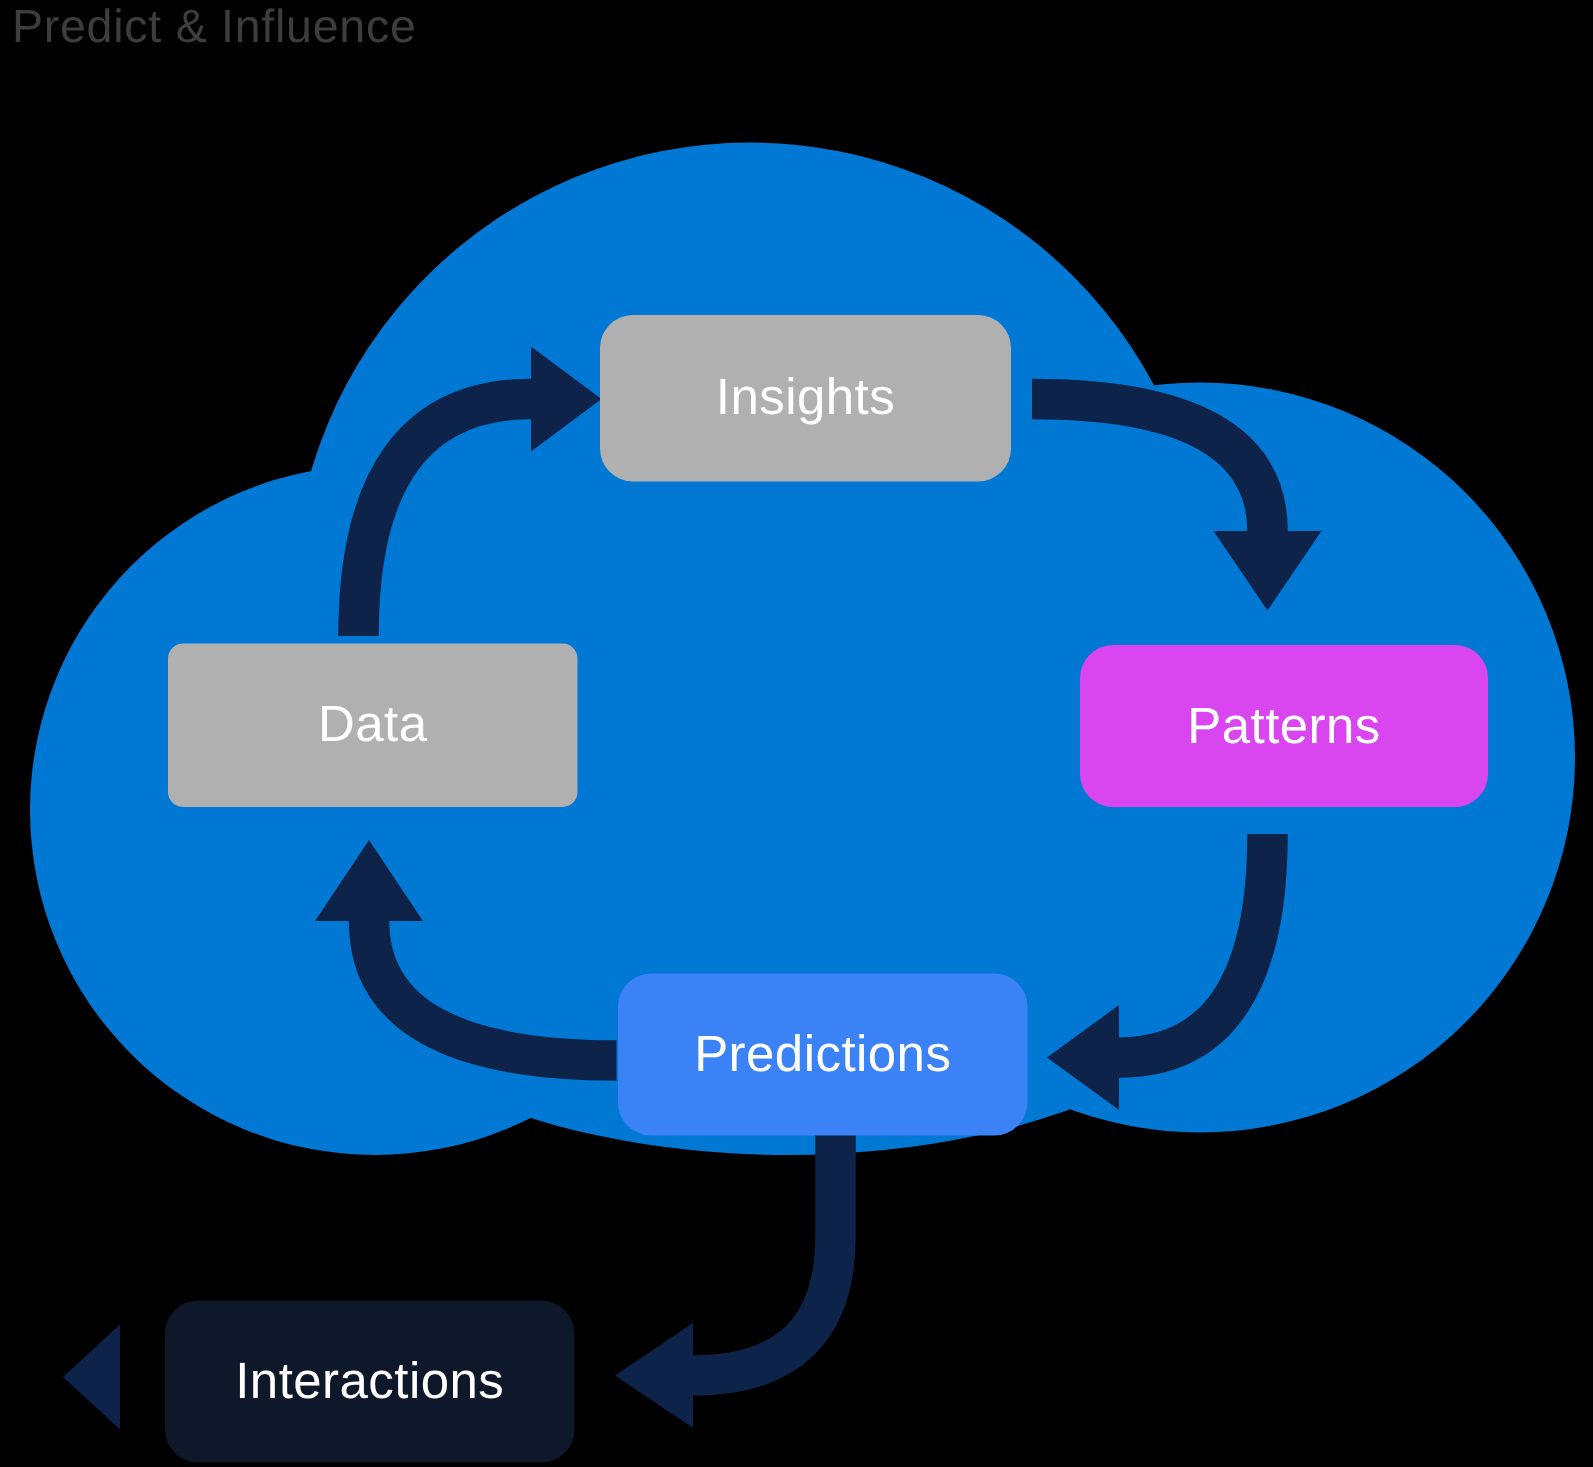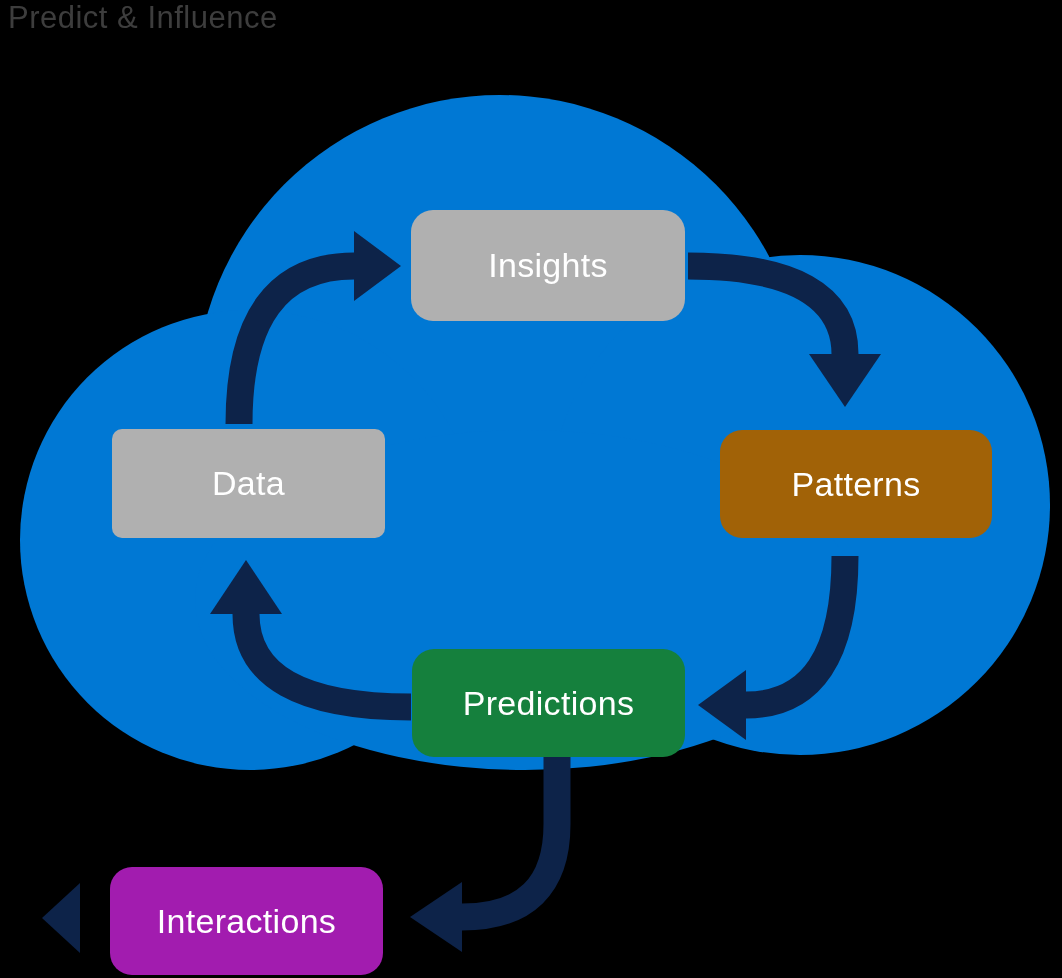--- a/index.html
+++ b/index.html
@@ -20,21 +20,21 @@
   svg.layer { position: absolute; left: 0; top: 0; }
   .node {
     position: absolute;
     background: #b0b0b0;
     border-radius: 22px;
     display: flex; align-items: center; justify-content: center;
     color: #fff;
     font-size: 34px; font-weight: 400; letter-spacing: 0.3px;
     font-family: "Liberation Sans", sans-serif;
   }
-  .node-insights     { left: 411px; top: 210px; width: 274px; height: 111px; }
+  .node-insights     { left: 400px; top: 210px; width: 274px; height: 111px; }
   .node-data         { left: 112px; top: 429px; width: 273px; height: 109px; }
   .node-patterns     { left: 720px; top: 430px; width: 272px; height: 108px; }
   .node-predictions  { left: 412px; top: 649px; width: 273px; height: 108px; }
   .node-interactions { left: 110px; top: 867px; width: 273px; height: 108px; }
   .arrow-shaft { fill: none; stroke-width: 27px; stroke-linecap: butt; }
 </style>
 </head>
 <body style="background: rgb(0, 0, 0);">
 
 <div class="stage">
@@ -79,25 +79,25 @@
   </svg>
 
   <div class="node node-insights" style="background: rgb(176, 176, 176);">
     <span>Insights</span>
   </div>
 
   <div class="node node-data" style="background: rgb(176, 176, 176); border-radius: 10px;">
     <span>Data</span>
   </div>
 
-  <div class="node node-patterns" style="background: #a16207; text-align: right;">
+  <div class="node node-patterns" style="background: #d946ef; text-align: right;">
     <span>Patterns</span>
   </div>
 
-  <div class="node node-predictions" style="background: #15803d;">
+  <div class="node node-predictions" style="background: #3b82f6;">
     <span>Predictions</span>
   </div>
 
-  <div class="node node-interactions" style="background: #a21caf;">
+  <div class="node node-interactions" style="background: #0f172a;">
     <span>Interactions</span>
   </div>
 
 </div>
 
 </body></html>

